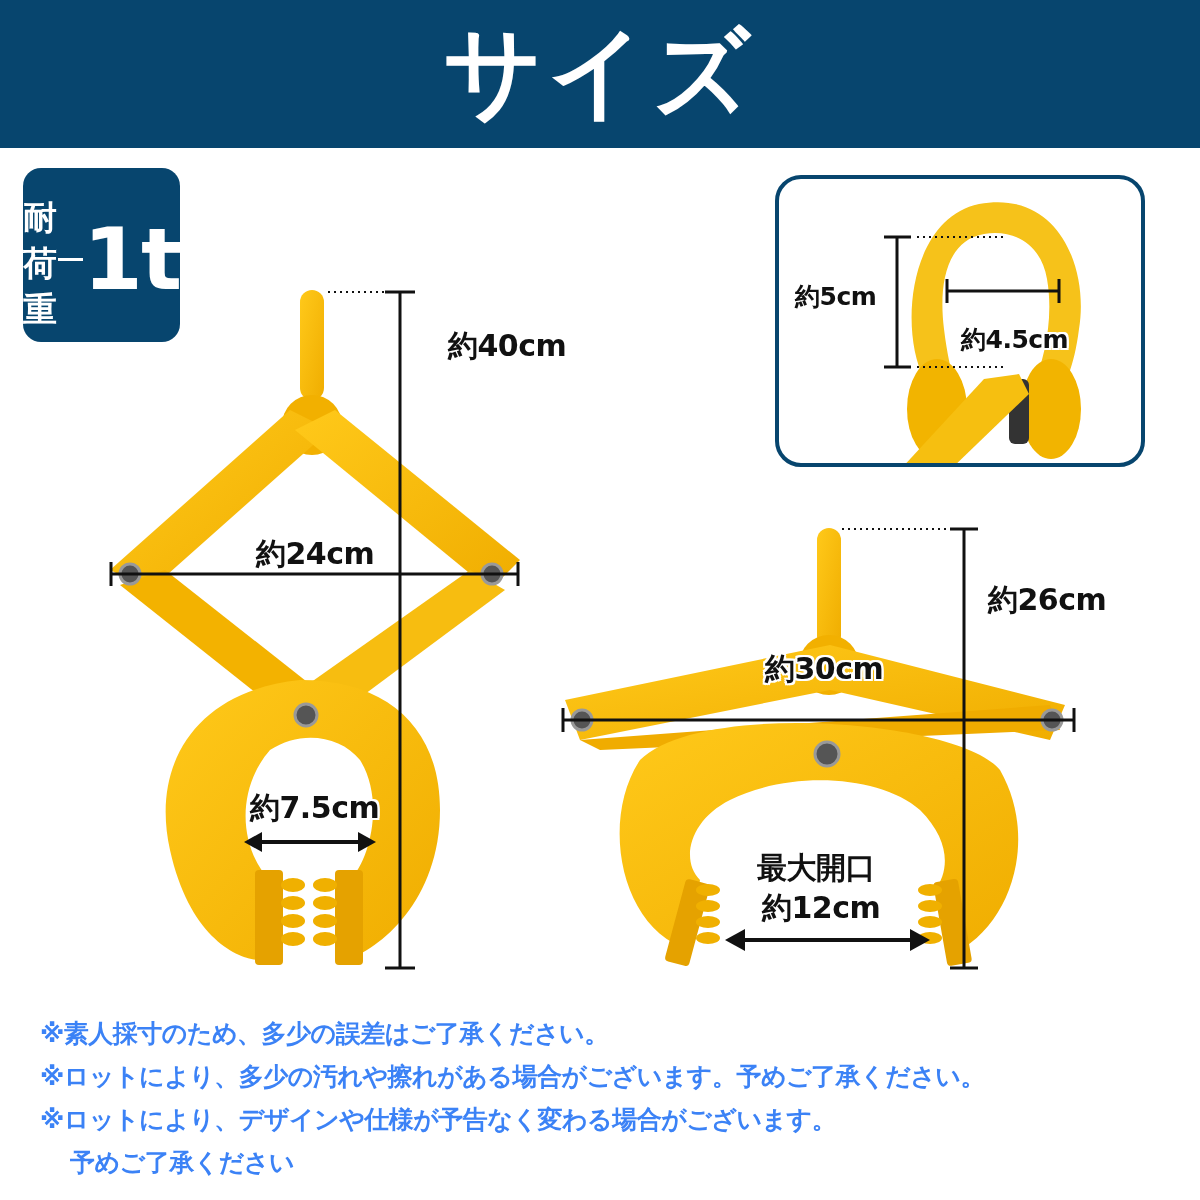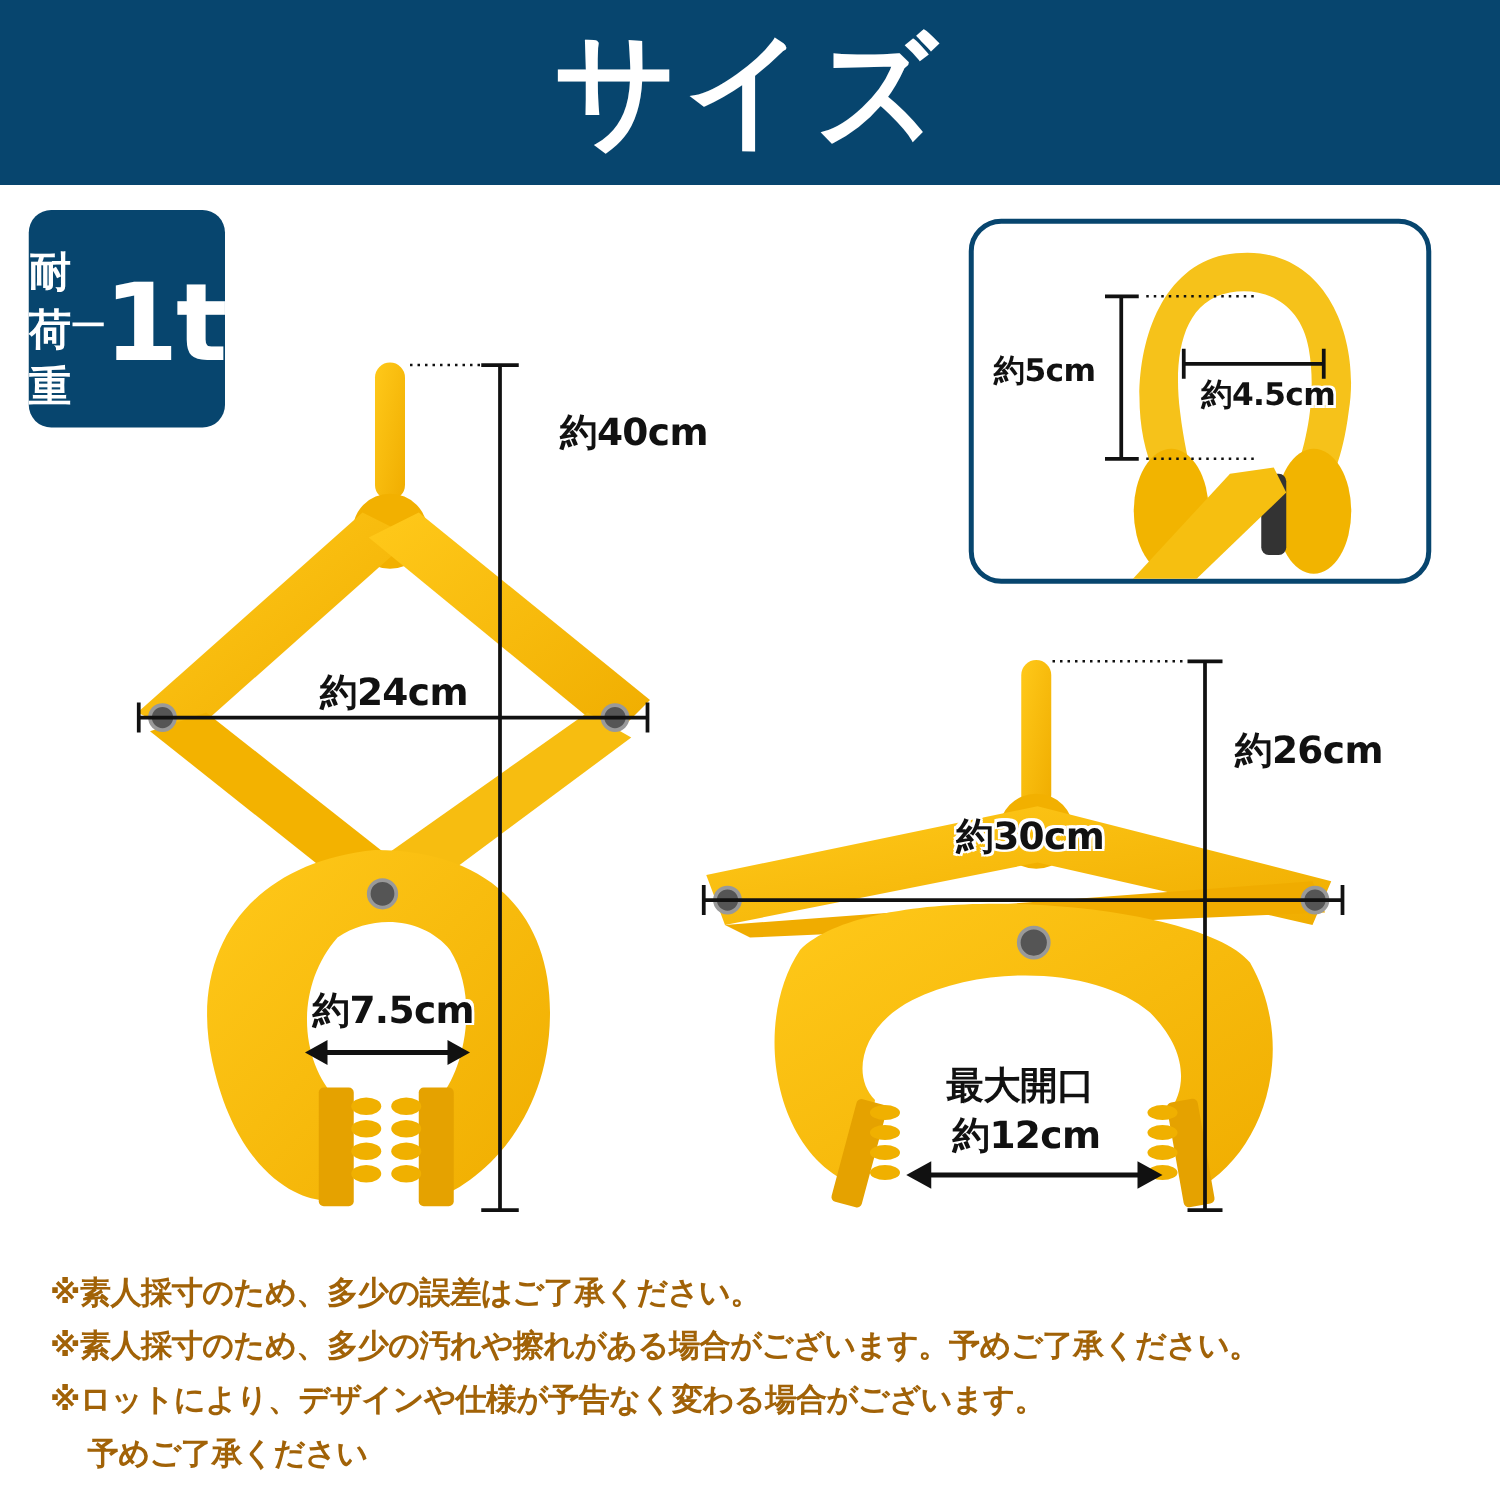--- a/index.html
+++ b/index.html
@@ -34,21 +34,21 @@
   }
   svg.product { position: absolute; left: 0; top: 0; }
   .dim-label {
     position: absolute; font-size: 30px; font-weight: bold; color: #111;
     white-space: nowrap; letter-spacing: -0.5px;
     text-shadow: 2px 0 #fff, -2px 0 #fff, 0 2px #fff, 0 -2px #fff,
                  2px 2px #fff, -2px -2px #fff, 2px -2px #fff, -2px 2px #fff;
   }
   .notes {
     position: absolute; left: 40px; top: 1012px; width: 1140px;
-    font-size: 25px; font-weight: bold; line-height: 43px; color: #a16207;
+    font-size: 25px; font-weight: bold; line-height: 43px; color: #3b82f6;
   }
   .note-line { white-space: nowrap; letter-spacing: -0.5px; }
   .note-indent { padding-left: 30px; }
 </style>
 </head>
 <body>
 
 <div class="header">
   <div class="header-title">サイズ</div>
 </div>
@@ -174,21 +174,21 @@
       <line x1="105" y1="58" x2="132" y2="58"></line>
       <line x1="105" y1="188" x2="132" y2="188"></line>
       <line x1="138" y1="58" x2="225" y2="58" stroke-dasharray="2,4" stroke-width="2"></line>
       <line x1="138" y1="188" x2="225" y2="188" stroke-dasharray="2,4" stroke-width="2"></line>
       <line x1="168" y1="112" x2="280" y2="112"></line>
       <line x1="168" y1="100" x2="168" y2="124"></line>
       <line x1="280" y1="100" x2="280" y2="124"></line>
     </g>
   </svg>
   <div class="dim-label" style="left:16px;top:101px;font-size:25px;text-align:center;">約5cm</div>
-  <div class="dim-label" style="left:182px;top:120px;font-size:25px;">約4.5cm</div>
+  <div class="dim-label" style="left:182px;top:144px;font-size:25px;">約4.5cm</div>
 </div>
 
 <div class="notes">
   <div class="note-line">※素人採寸のため、多少の誤差はご了承ください。</div>
-  <div class="note-line">※素人採寸のため、多少の汚れや擦れがある場合がございます。予めご了承ください。</div>
+  <div class="note-line">※ロットにより、多少の汚れや擦れがある場合がございます。予めご了承ください。</div>
   <div class="note-line">※ロットにより、デザインや仕様が予告なく変わる場合がございます。</div>
   <div class="note-line note-indent">予めご了承ください</div>
 </div>
 
 </body></html>

